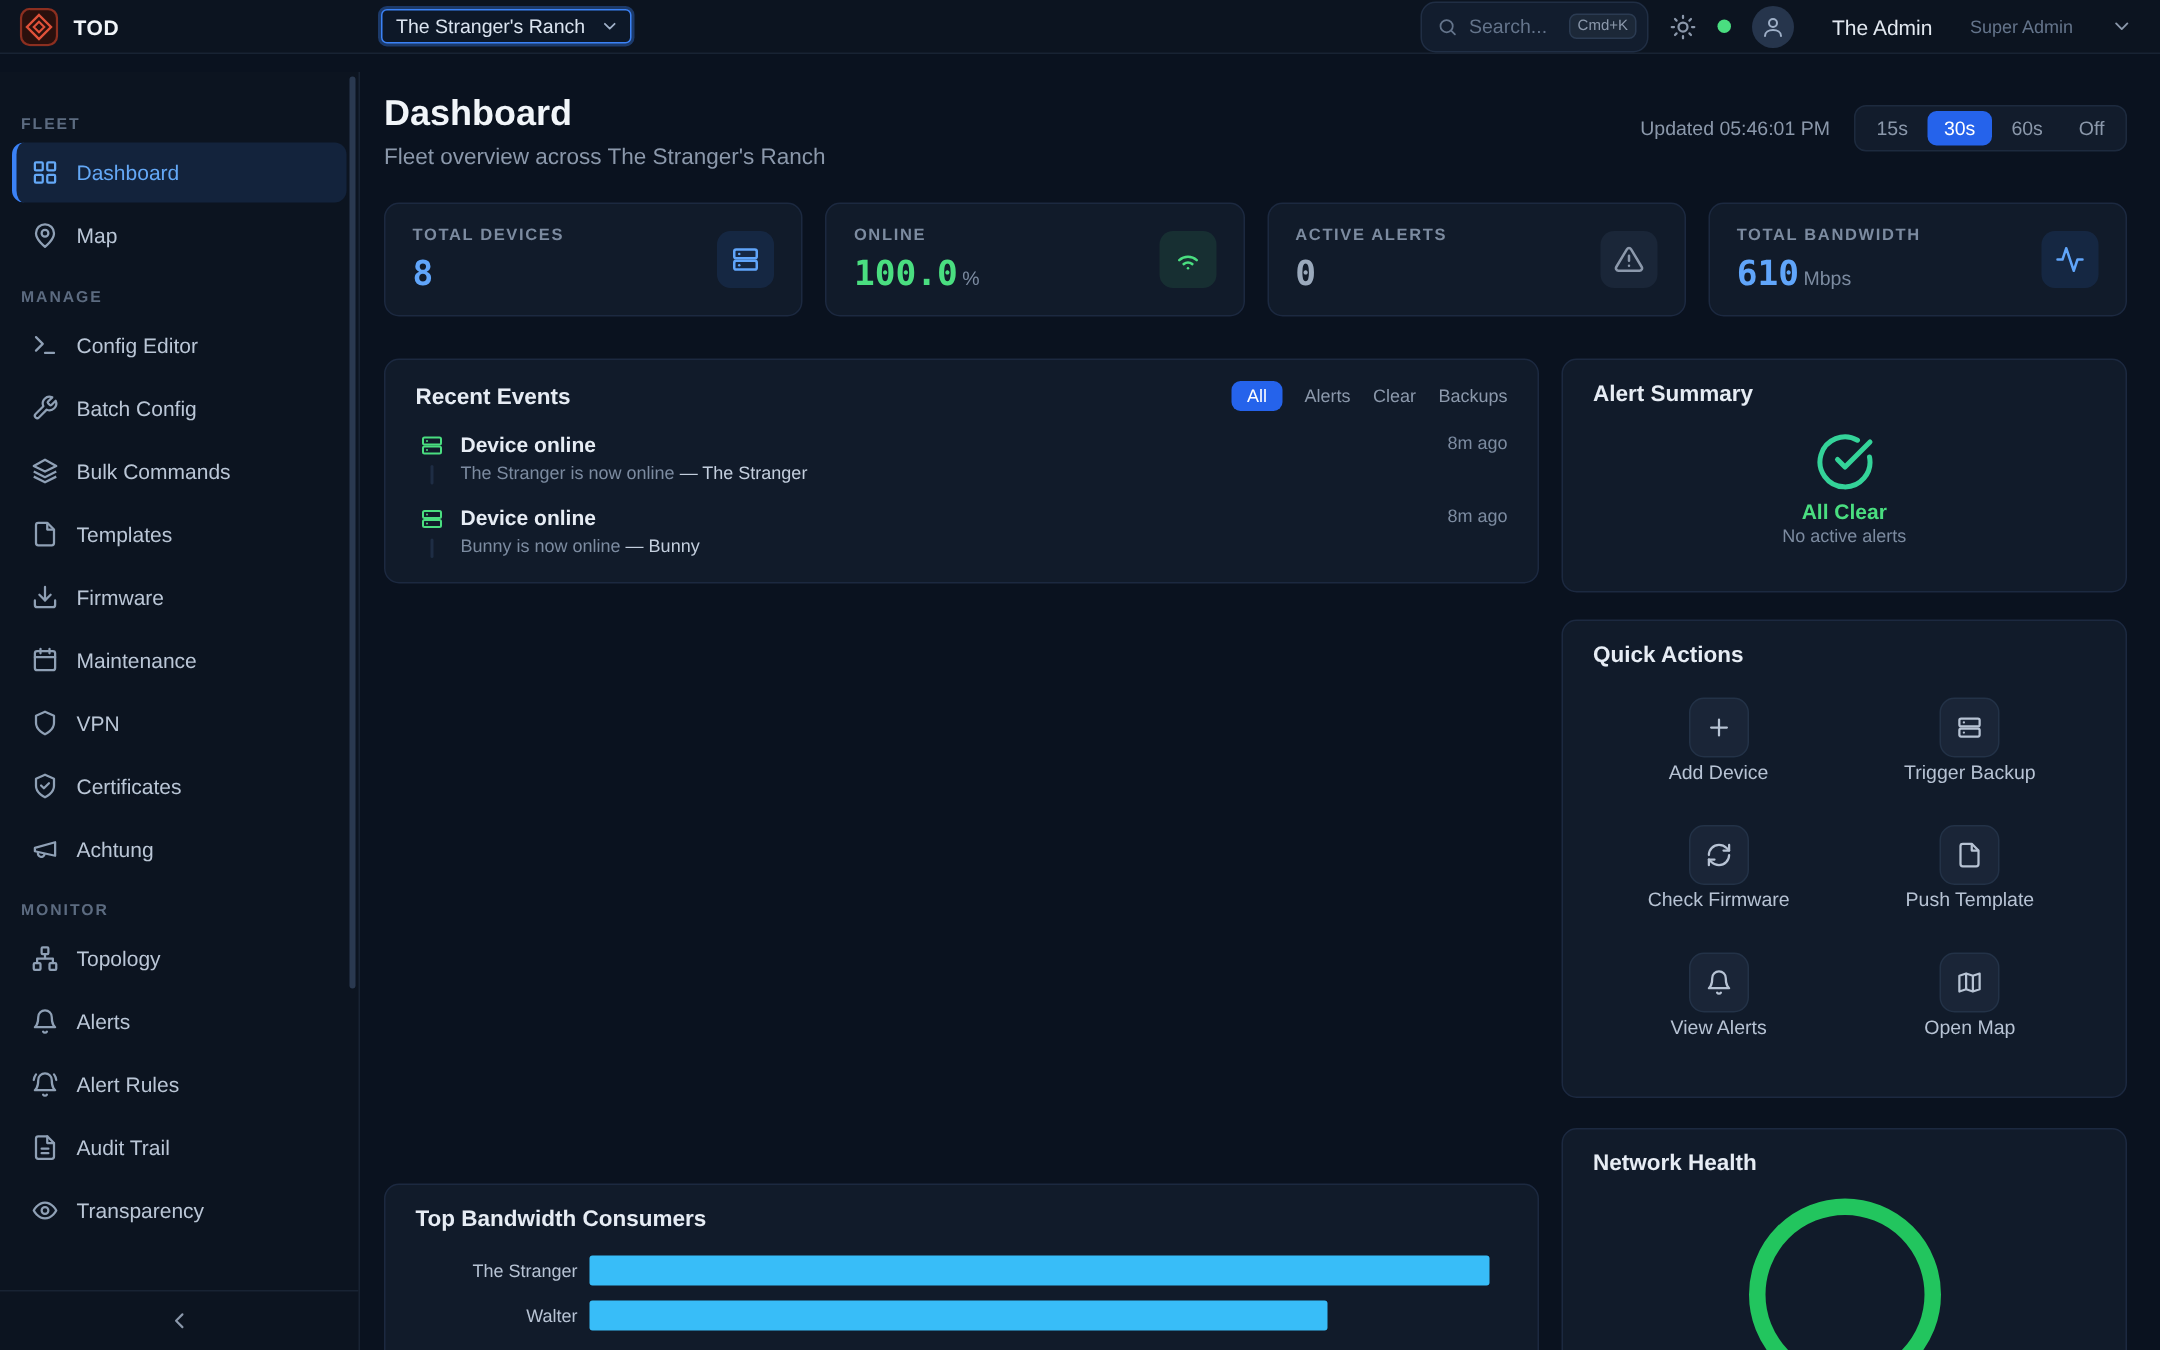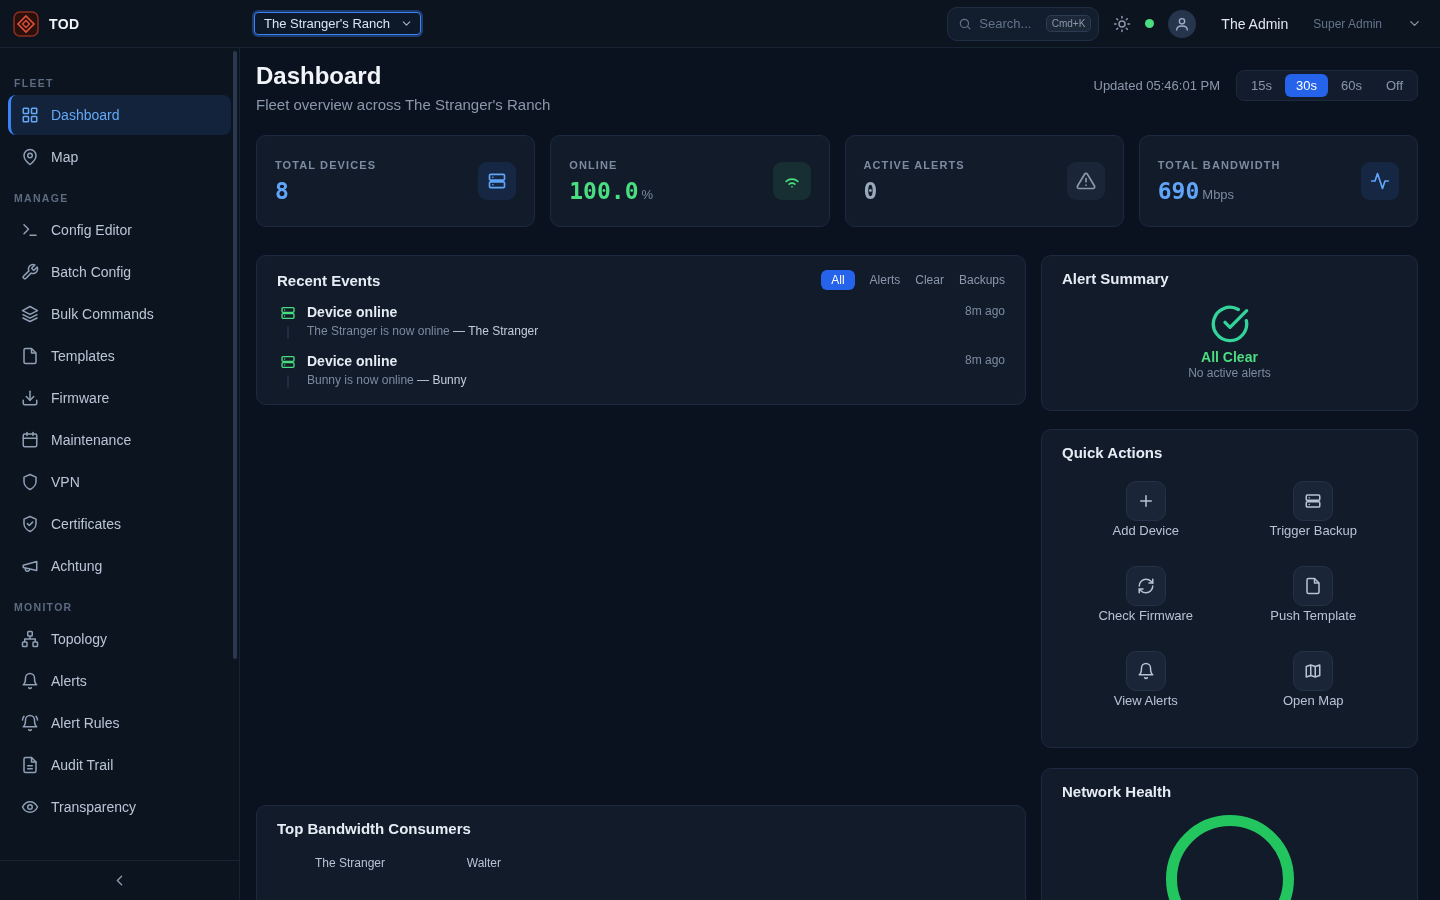--- a/index.html
+++ b/index.html
@@ -6,21 +6,21 @@
   html,body { margin:0; padding:0; }
   body {
     width:1440px; height:900px; overflow:hidden;
     background:#0a121f; color:#e2e8f0;
     font-family:"Liberation Sans", sans-serif;
   }
   svg { display:block; }
 
   
   .topbar {
-    position:fixed; top:0; left:0; right:0; height:48px;
+    position:fixed; top:0; left:0; right:0; height:36px;
     background:#0c1420; border-bottom:1px solid #182333;
     display:flex; align-items:center; z-index:20;
   }
   .brand { width:240px; flex:none; display:flex; align-items:center; gap:10px; padding-left:13px; }
   .brand-name { font-size:14px; font-weight:700; letter-spacing:.4px; color:#f1f5f9; }
   .site-select {
     margin-left:14px; display:flex; align-items:center; gap:10px;
     background:#0d1828; border:1px solid #3b82f6;
     box-shadow:0 0 0 2px rgba(59,130,246,.35);
     border-radius:4px; padding:3px 7px 3px 9px; font-size:13px; color:#dbe4f0; cursor:pointer;justify-content:center;
@@ -73,21 +73,21 @@
   .page-title { margin:0; font-size:24px; font-weight:700; color:#f1f5f9; }
   .page-subtitle { margin-top:6px; font-size:15px; color:#8b98ab; }
   .head-right { display:flex; align-items:center; gap:16px; margin-top:8px; }
   .updated { font-size:13px; color:#8b98ab; }
   .segmented { display:flex; gap:2px; background:#121c2c; border:1px solid #1d2a3e; border-radius:8px; padding:3px; }
   .seg { font-size:13px; color:#8b98ab; padding:4px 11px; border-radius:6px; cursor:pointer; }
   .seg.active { background:#2563eb; color:#fff; }
 
   .stats { display:grid; grid-template-columns:repeat(4,1fr); gap:15px; }
   .stat-card {
-    background:#111b2a; border:1px solid #1c2940; border-radius:10px; height:92px;
+    background:#111b2a; border:1px solid #1c2940; border-radius:10px; height:76px;
     padding:14px 18px; display:flex; justify-content:space-between; align-items:center;
   }
   .stat-label { font-size:11px; font-weight:700; letter-spacing:1.1px; color:#7c8ba0; }
   .stat-value { font-family:"DejaVu Sans Mono", monospace; font-size:23px; font-weight:700; margin-top:7px; }
   .unit { font-size:13px; font-weight:400; color:#7c8ba0; margin-left:3px; font-family:"Liberation Sans", sans-serif; }
   .v-blue { color:#60a5fa; } .v-green { color:#4ade80; } .v-gray { color:#9aa9bc; }
   .stat-icon { width:38px; height:38px; border-radius:9px; display:flex; align-items:center; justify-content:center; flex:none; }
   .stat-icon svg { width:20px; height:20px; }
   .ic-blue { background:rgba(59,130,246,.12); color:#60a5fa; }
   .ic-green { background:rgba(74,222,128,.10); color:#4ade80; }
@@ -118,21 +118,21 @@
   .alert-detail { font-size:12px; color:#7c8ba0; }
 
   .qa-card { margin-top:18px; height:319px; padding:14px 20px; }
   .qa-grid { display:grid; grid-template-columns:1fr 1fr; row-gap:28px; margin-top:20px; }
   .qa { display:flex; flex-direction:column; align-items:center; gap:2px; cursor:pointer; }
   .qa-tile { width:40px; height:40px; border-radius:10px; background:#1a2537; border:1px solid #233247; display:flex; align-items:center; justify-content:center; color:#b7c3d4; }
   .qa-tile svg { width:18px; height:18px; }
   .qa-label { font-size:13px; color:#b7c3d4; }
 
   .bw-card { margin-top:400px; height:190px; padding:14px 20px; }
-  .bw-rows { margin-top:16px; display:flex; gap:0; }
+  .bw-rows { margin-top:16px; display:flex; flex-direction:column; gap:10px; }
   .bw-row { display:flex; align-items:center; gap:8px; }
   .bw-label { width:108px; flex:none; text-align:right; font-size:12px; color:#b7c3d4; }
   .bw-track { flex:1; }
   .bw-bar { height:20px; background:#38bdf8; border-radius:2px; }
 
   .nh-card { margin-top:20px; height:200px; padding:14px 20px; overflow:hidden; }
   .nh-ring { width:128px; height:128px; border-radius:50%; border:11px solid #22c55e; margin:15px auto 0; }
 </style>
 </head>
 <body>
@@ -387,21 +387,21 @@
         <svg viewBox="0 0 24 24" fill="none" stroke="currentColor" stroke-width="2" stroke-linecap="round" stroke-linejoin="round">
             <path d="M10.29 3.86 1.82 18a2 2 0 0 0 1.71 3h16.94a2 2 0 0 0 1.71-3L13.71 3.86a2 2 0 0 0-3.42 0z"></path>
             <line x1="12" y1="9" x2="12" y2="13"></line>
             <line x1="12" y1="17" x2="12.01" y2="17"></line>
           </svg>
       </div>
     </div>
     <div class="stat-card">
       <div>
         <div class="stat-label">TOTAL BANDWIDTH</div>
-        <div class="stat-value v-blue"><span>690</span><span class="unit">Mbps</span></div>
+        <div class="stat-value v-blue"><span>610</span><span class="unit">Mbps</span></div>
       </div>
       <div class="stat-icon ic-blue">
         <svg viewBox="0 0 24 24" fill="none" stroke="currentColor" stroke-width="2" stroke-linecap="round" stroke-linejoin="round">
             <polyline points="22 12 18 12 15 21 9 3 6 12 2 12"></polyline>
           </svg>
       </div>
     </div>
   </div>
 
   <div class="content-grid">

